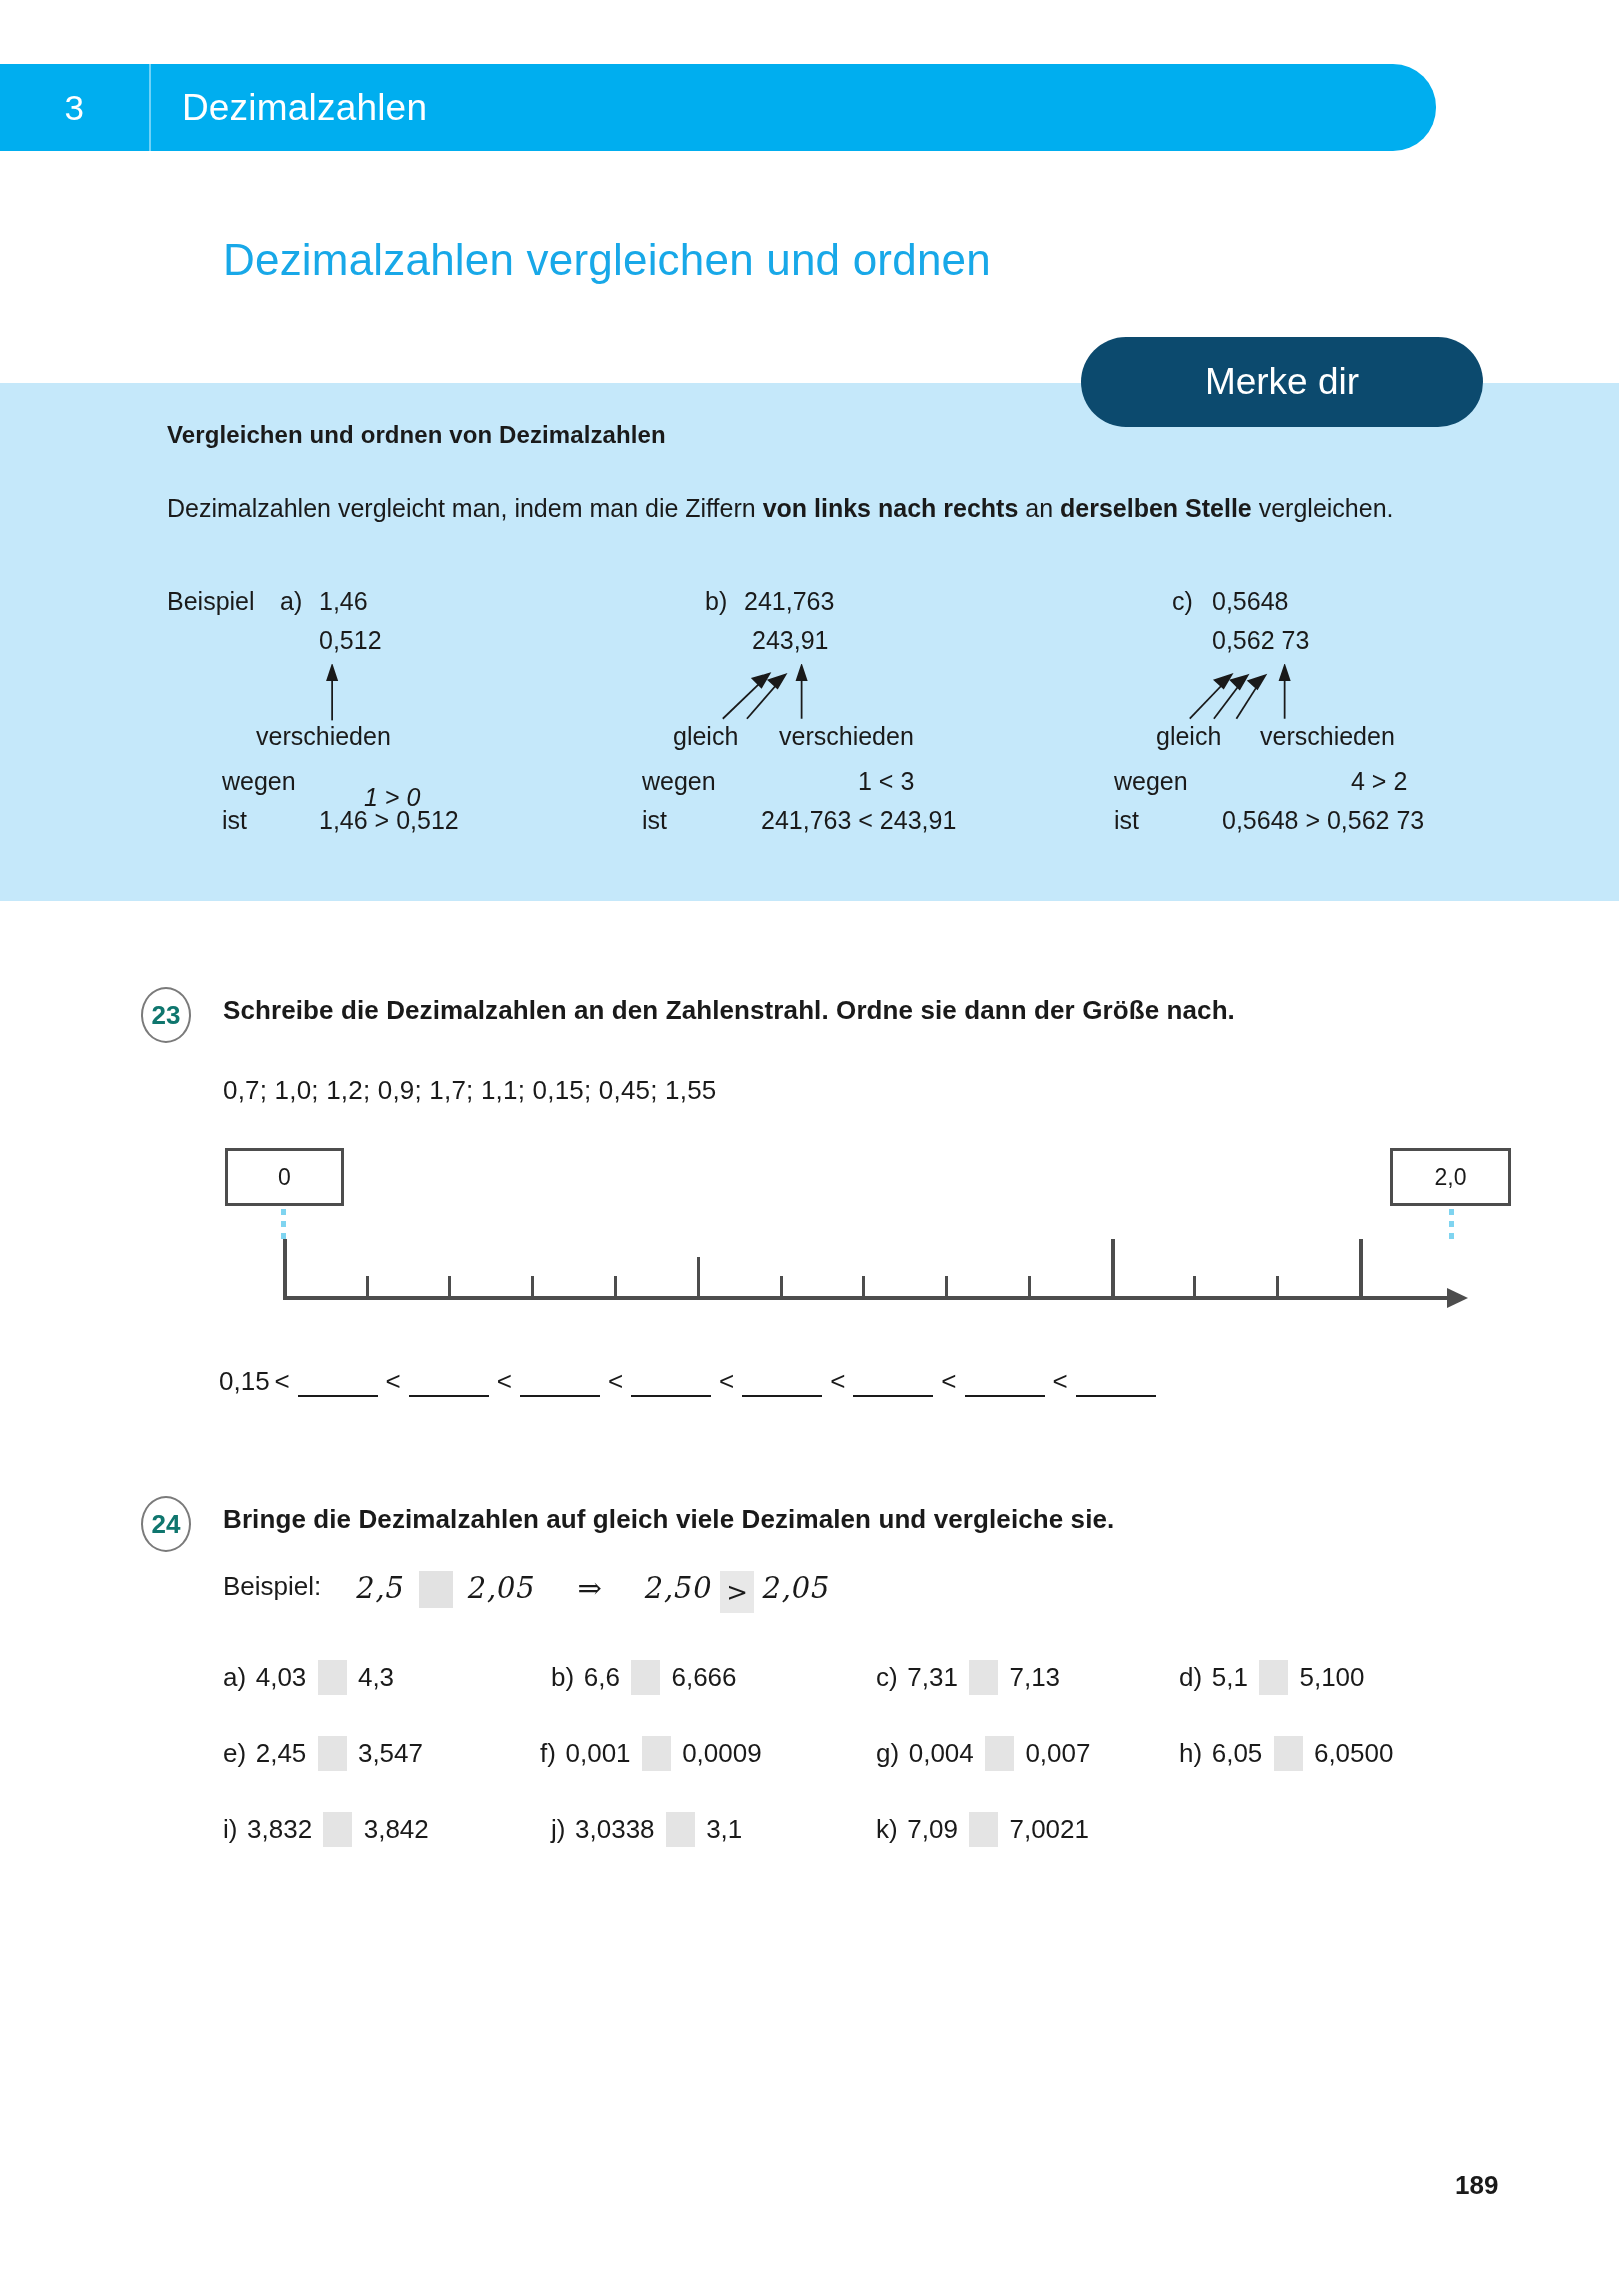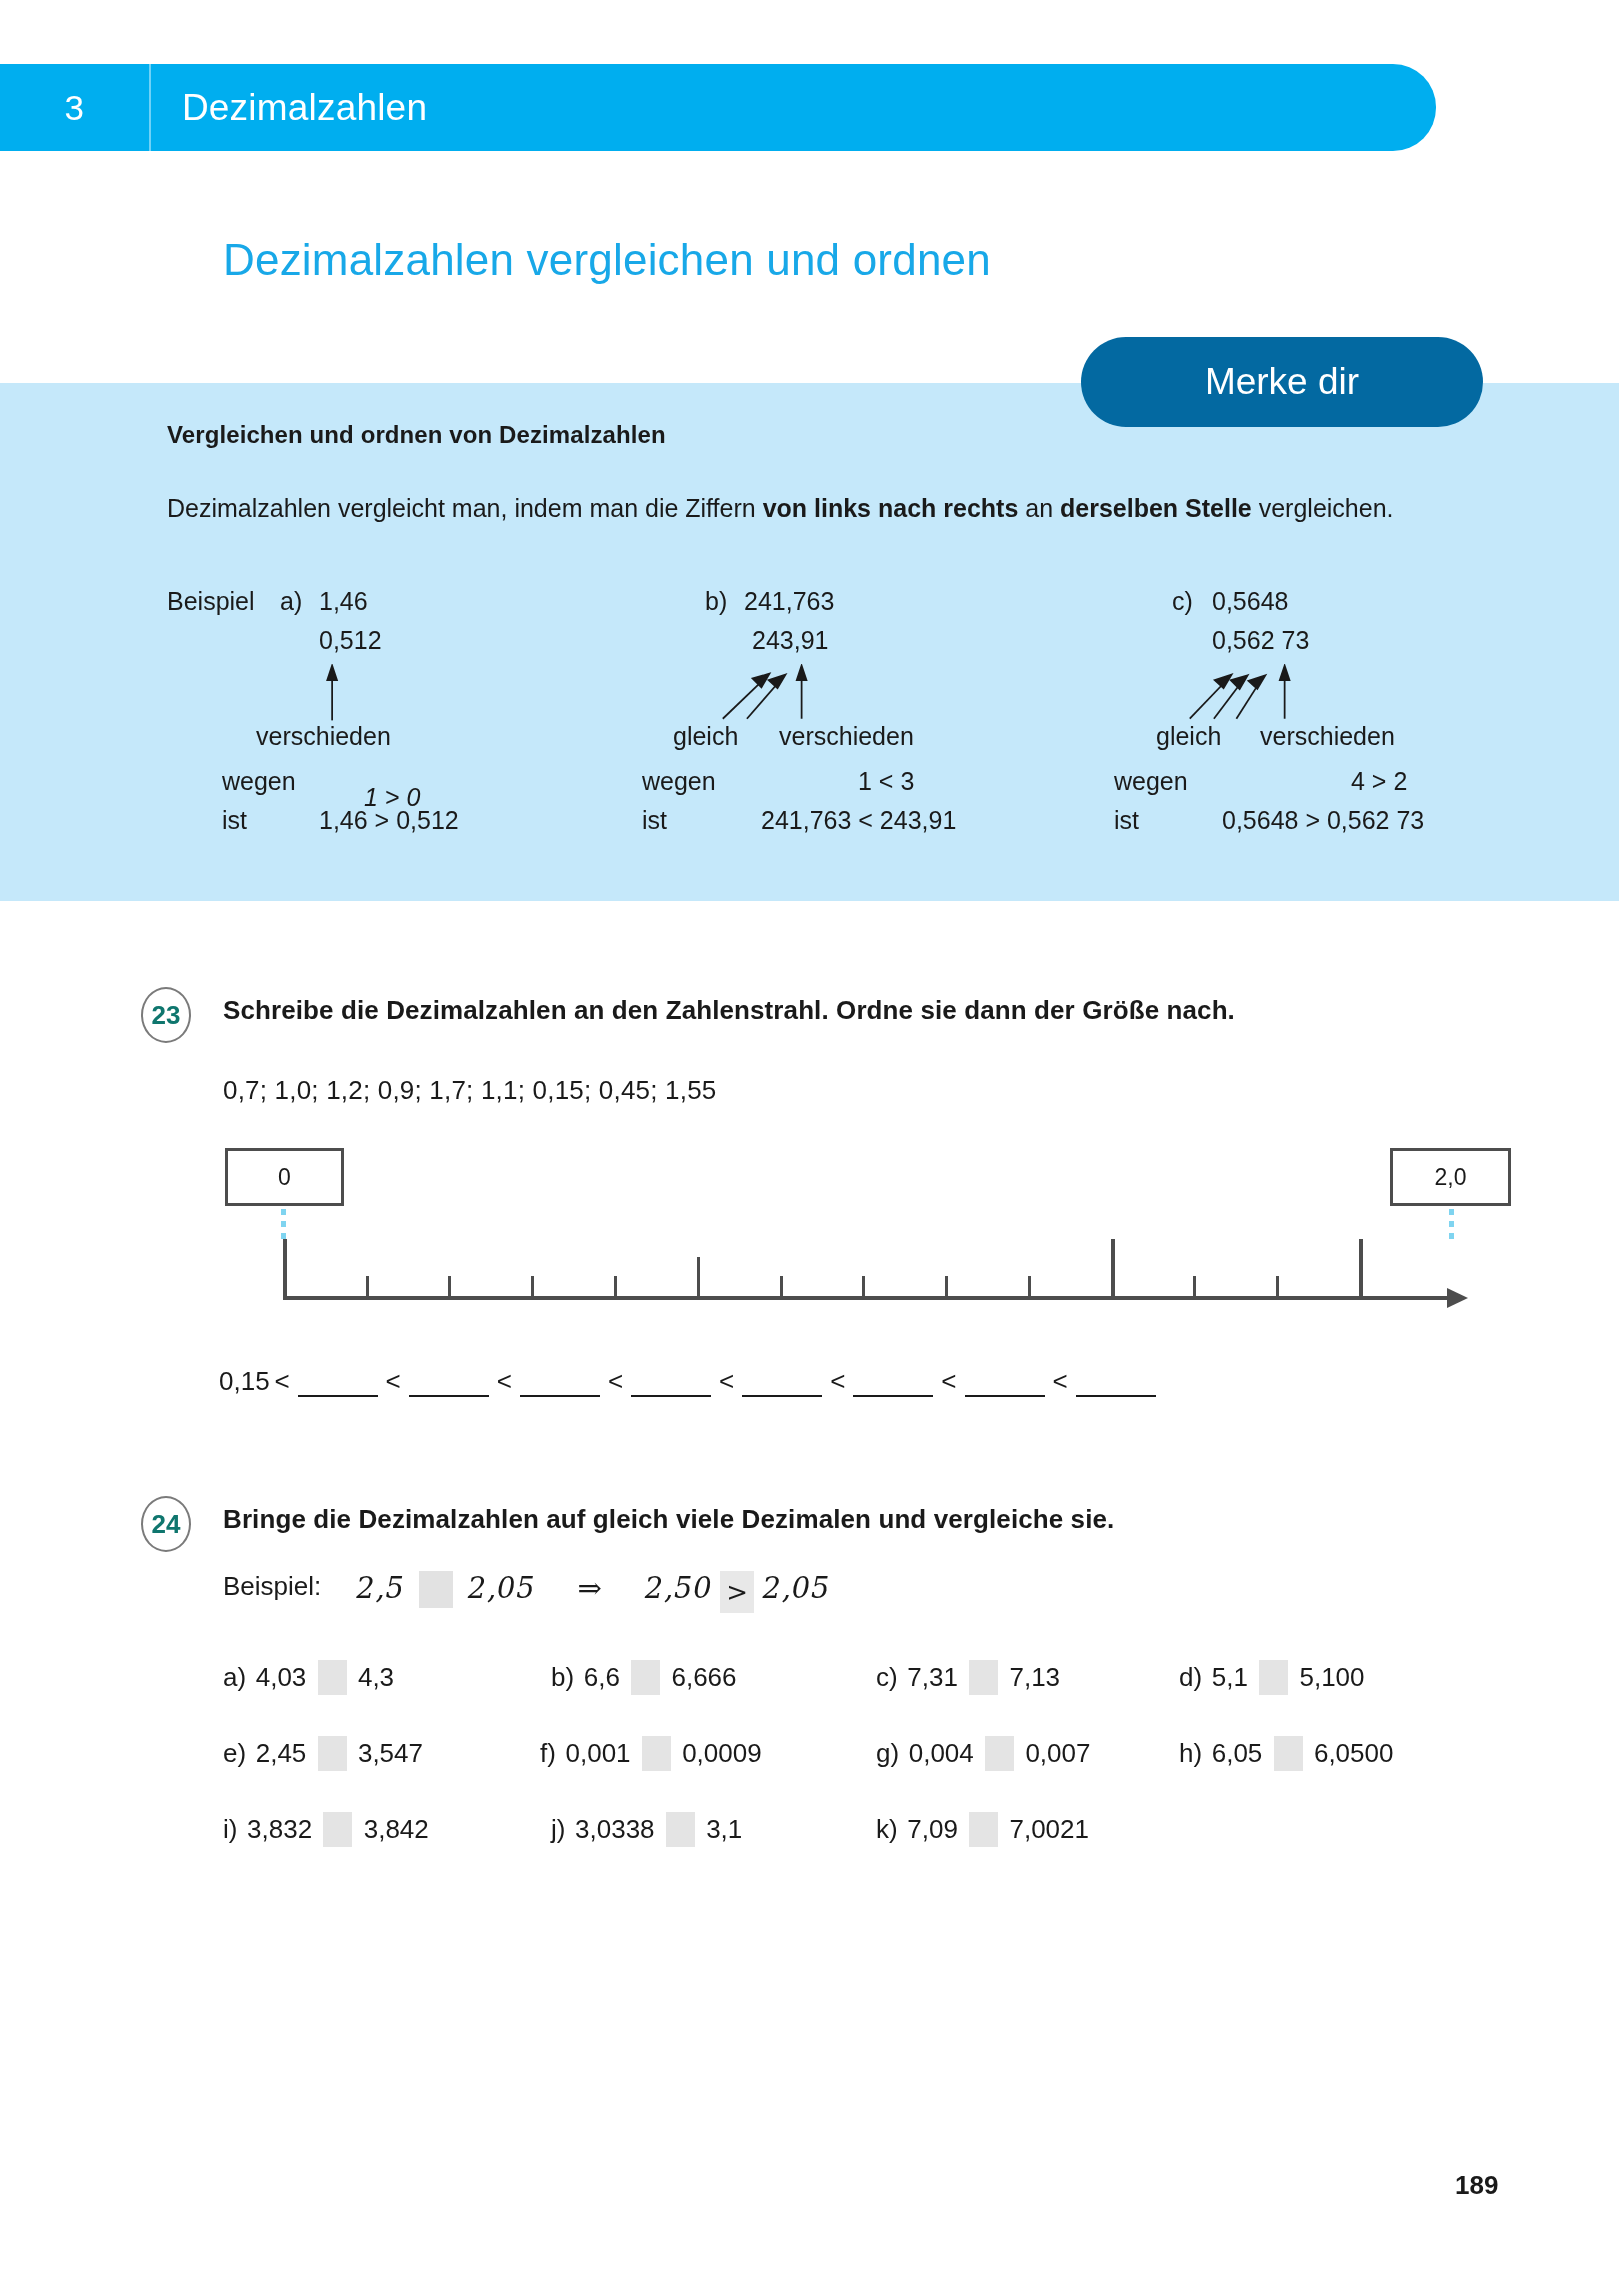--- a/index.html
+++ b/index.html
@@ -34,21 +34,21 @@
   
   #page-title{
     left:223px;top:235px;
     color:#18a8e8;font-size:44px;font-weight:400;
     letter-spacing:0.2px;white-space:nowrap;
   }
 
   
   #merke-badge{
     left:1081px;top:337px;width:402px;height:90px;
-    background:#0369a1;border-radius:45px;
+    background:#0c4a6e;border-radius:45px;
     display:flex;align-items:center;justify-content:center;
     color:#ffffff;font-size:37px;
     z-index:5;
   }
 
   
   #info-panel{
     left:0;top:383px;width:1619px;height:518px;
     background:#c5e8fa;
   }

